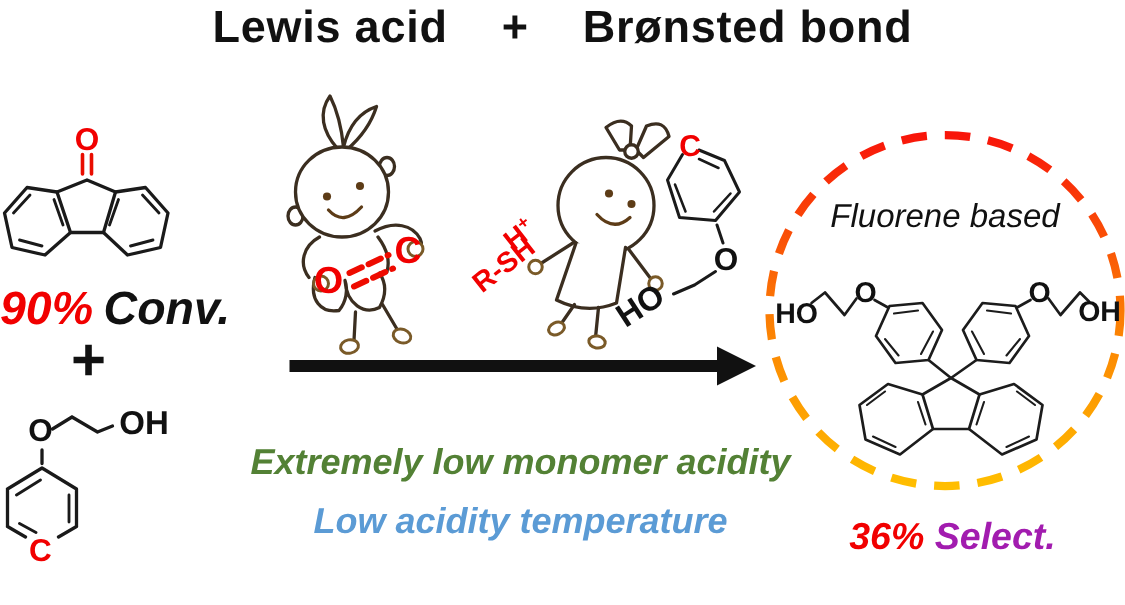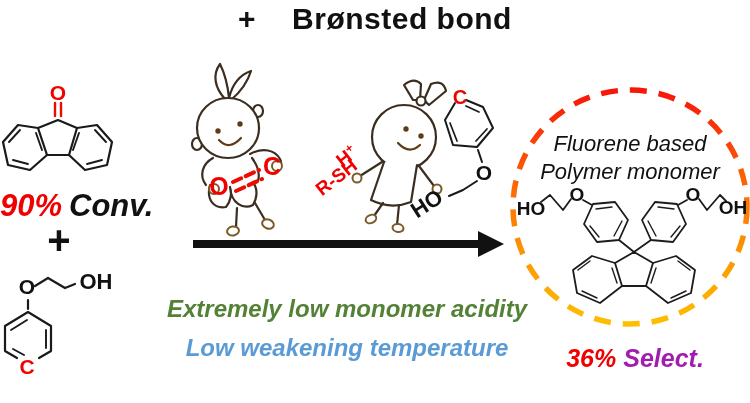--- a/index.html
+++ b/index.html
@@ -34,20 +34,21 @@
   .brown{stroke:#7a5a28;fill:#fff;stroke-width:2;}
   .face{fill:#5d3c17;stroke:none;}
   .smile{stroke:#5d3c17;stroke-width:2.2;fill:none;stroke-linecap:round;}
 </style>
 </head>
 <body>
 
 <div class="canvas">
 
   <div class="abs title">
+    <span>Lewis acid</span>
     <span>+</span>
     <span>Brønsted bond</span>
   </div>
 
   <svg class="abs" style="left:0;top:0" width="750" height="403" viewBox="0 0 750 403">
     <defs>
       <linearGradient id="circleGrad" x1="0" y1="0" x2="0" y2="1">
         <stop offset="0" stop-color="#f8150a"></stop>
         <stop offset="0.5" stop-color="#fb7a04"></stop>
         <stop offset="1" stop-color="#ffbe00"></stop>
@@ -151,25 +152,24 @@
 
   <div class="abs plus-sign" style="left:32px;top:220px;width:54px;">+</div>
 
   <div class="abs rot-label" style="left: 338px; top: 152px; transform: rotate(-38deg); color: rgb(241, 0, 0);">
     <span>H</span><sup>+</sup>
   </div>
   <div class="abs rot-label" style="left: 318px; top: 182px; transform: rotate(-38deg); color: rgb(241, 0, 0);">R-SH</div>
 
   <div class="abs benefits">
     <div class="benefit" style="color: rgb(83, 129, 53);">Extremely low monomer acidity</div>
-    <div class="benefit" style="color: rgb(91, 155, 213);">Low weakening temperature</div>
+    <div class="benefit" style="color: rgb(91, 155, 213);">Low acidity temperature</div>
   </div>
 
   <div class="abs product-caption">
     <div>Fluorene based</div>
-    <div>Polymer monomer</div>
   </div>
 
   <div class="abs stat select-stat">
     <span class="val" style="color: rgb(241, 0, 0);">36%</span><span style="color: #a21caf;">Select.</span>
   </div>
 
 </div>
 
 </body></html>

